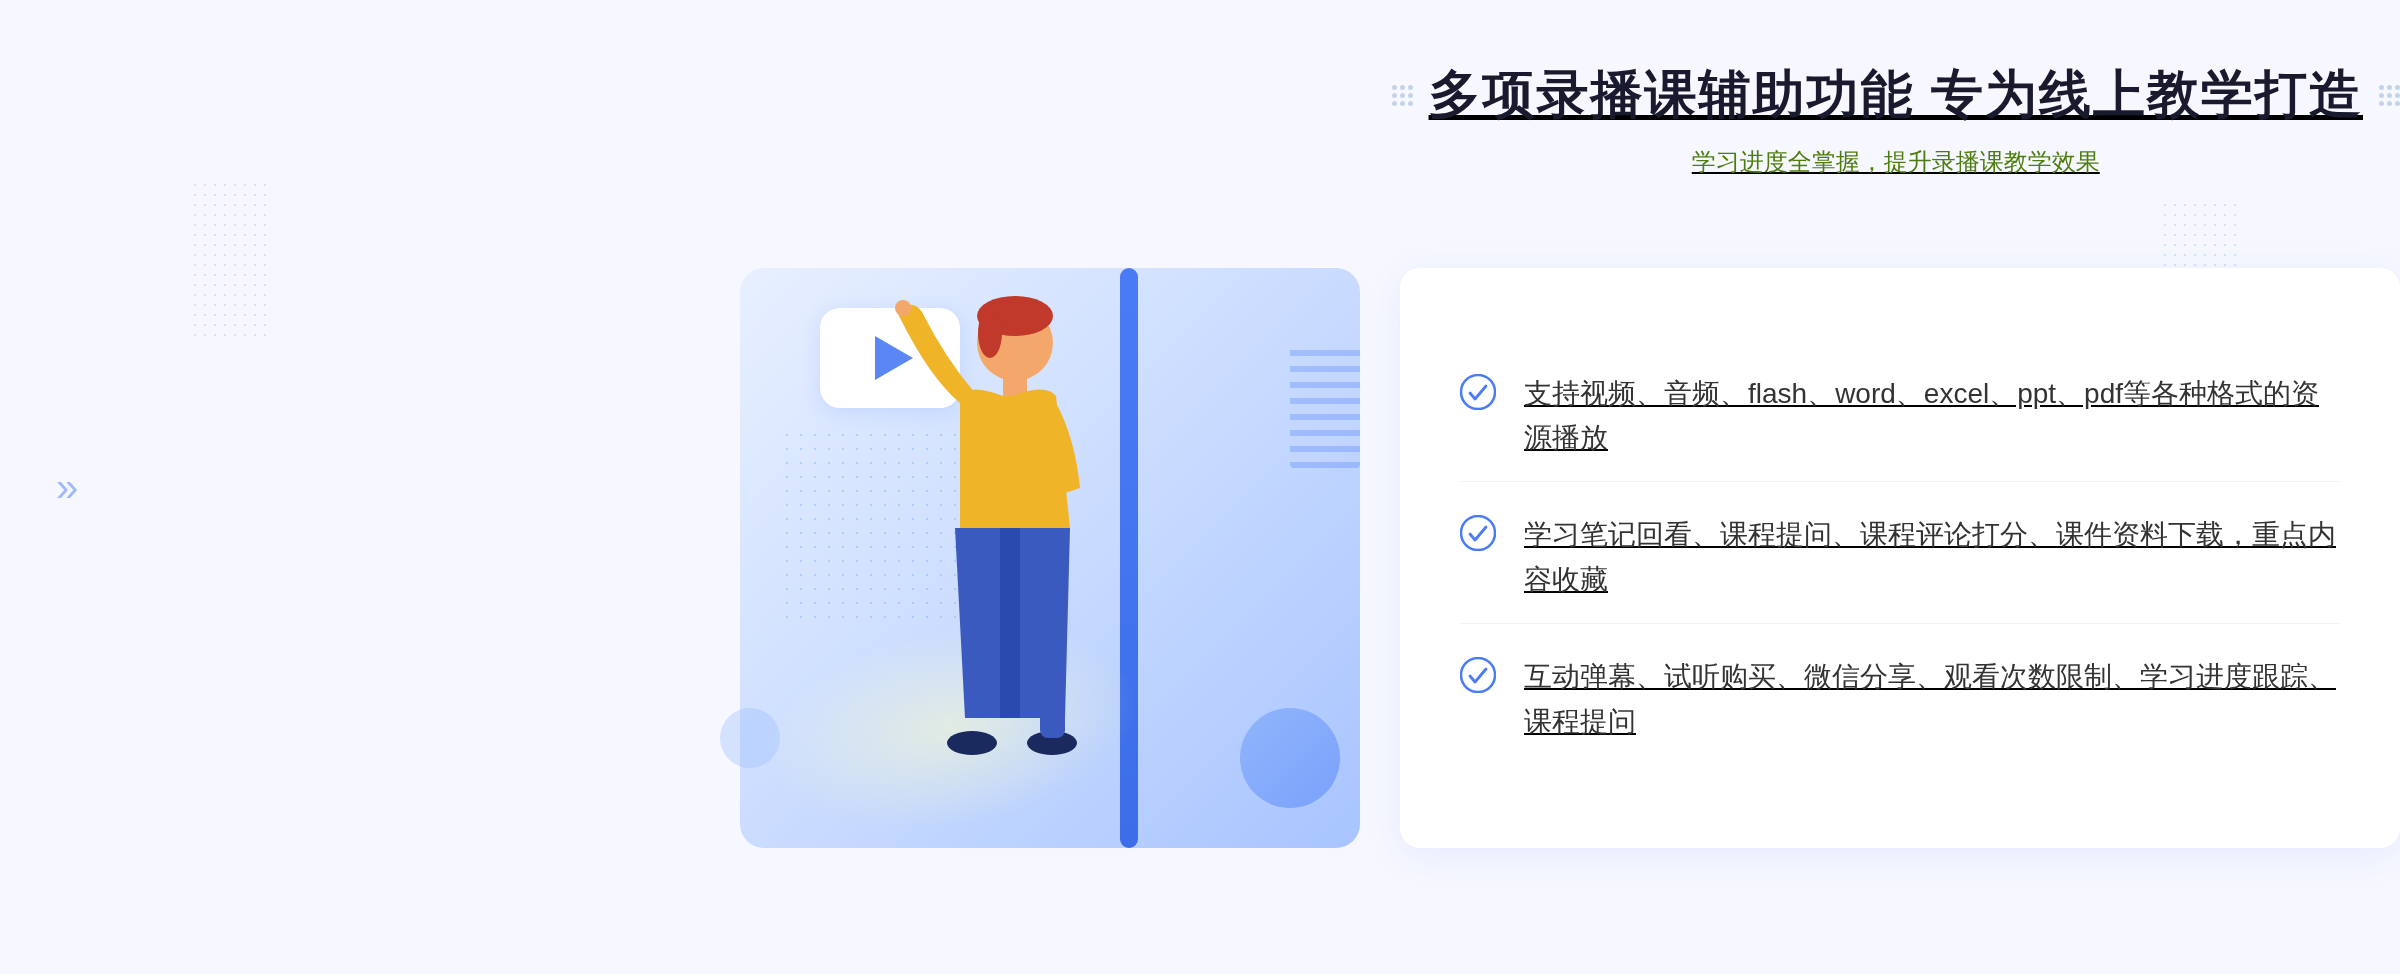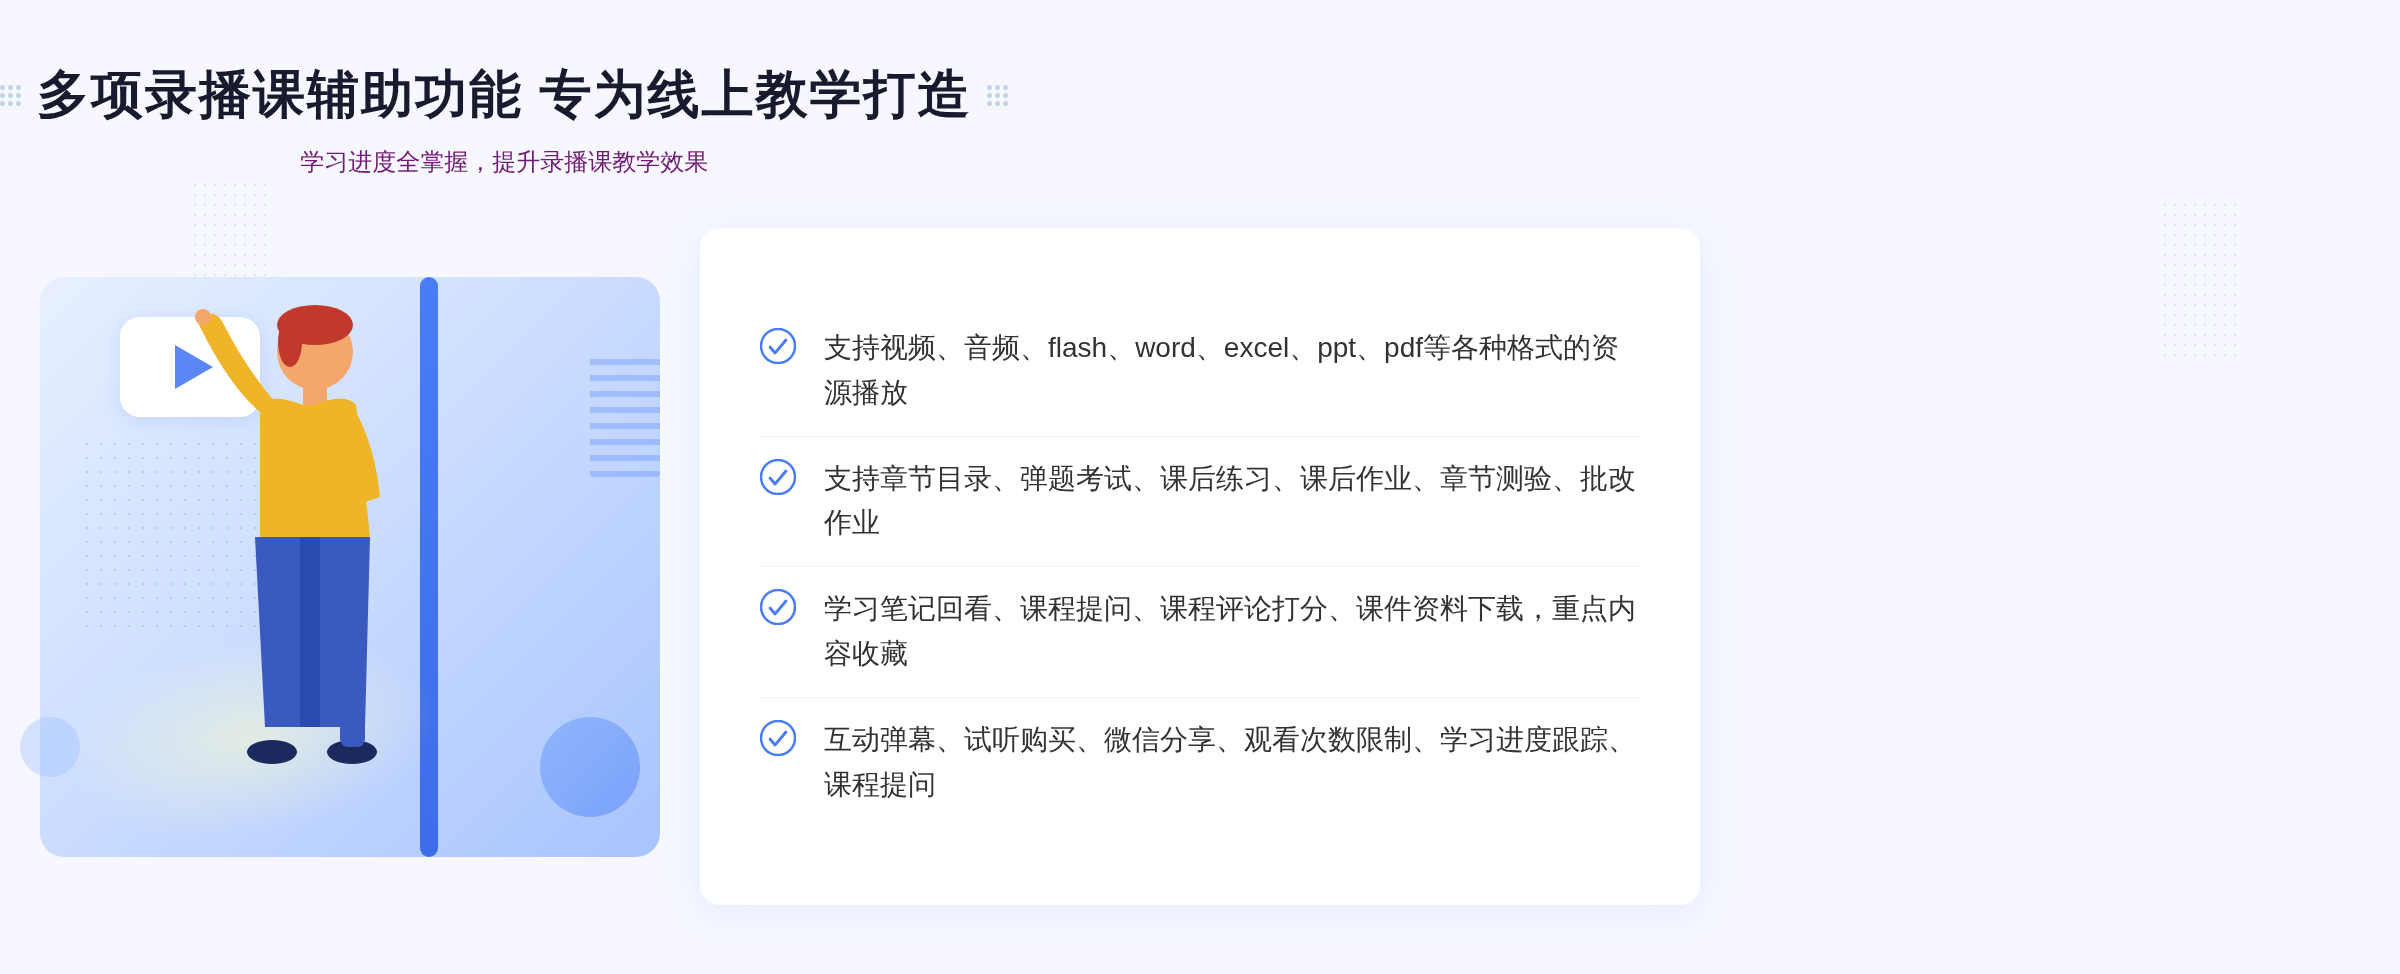--- a/index.html
+++ b/index.html
@@ -15,22 +15,23 @@
       justify-content: center;
     }
 
     .page-container {
       width: 2400px;
       height: 974px;
       background: #f7f8ff;
       position: relative;
       display: flex;
       flex-direction: column;
-      align-items: flex-start;
+      align-items: flex-end;
       padding-top: 60px;
+      text-decoration: underline;
     }
 
     
     .dots-left {
       position: absolute;
       left: 190px;
       top: 180px;
       width: 80px;
       height: 160px;
       background-image: radial-gradient(circle, #c8d8f0 1.5px, transparent 1.5px);
@@ -90,21 +91,21 @@
 
     .main-title {
       font-size: 52px;
       font-weight: 700;
       color: #1a1a2e;
       letter-spacing: 2px;
     }
 
     .sub-title {
       font-size: 24px;
-      color: #701a75;
+      color: #4d7c0f;
       font-weight: 400;
     }
 
     
     .content-area {
       display: flex;
       align-items: center;
       width: 1700px;
       margin-top: 30px;
       position: relative;
@@ -408,29 +409,20 @@
       <div class="feature-item">
         <div class="check-icon">
           <svg viewBox="0 0 36 36" xmlns="http://www.w3.org/2000/svg">
             <circle cx="18" cy="18" r="17" fill="none" stroke="#4a7cf7" stroke-width="2.5"></circle>
             <polyline points="10,19 15,25 26,12" fill="none" stroke="#4a7cf7" stroke-width="2.8" stroke-linecap="round" stroke-linejoin="round"></polyline>
           </svg>
         </div>
         <span class="feature-text">支持视频、音频、flash、word、excel、ppt、pdf等各种格式的资源播放</span>
       </div>
 
-      <div class="feature-item">
-        <div class="check-icon">
-          <svg viewBox="0 0 36 36" xmlns="http://www.w3.org/2000/svg">
-            <circle cx="18" cy="18" r="17" fill="none" stroke="#4a7cf7" stroke-width="2.5"></circle>
-            <polyline points="10,19 15,25 26,12" fill="none" stroke="#4a7cf7" stroke-width="2.8" stroke-linecap="round" stroke-linejoin="round"></polyline>
-          </svg>
-        </div>
-        <span class="feature-text">支持章节目录、弹题考试、课后练习、课后作业、章节测验、批改作业</span>
-      </div>
 
       <div class="feature-item">
         <div class="check-icon">
           <svg viewBox="0 0 36 36" xmlns="http://www.w3.org/2000/svg">
             <circle cx="18" cy="18" r="17" fill="none" stroke="#4a7cf7" stroke-width="2.5"></circle>
             <polyline points="10,19 15,25 26,12" fill="none" stroke="#4a7cf7" stroke-width="2.8" stroke-linecap="round" stroke-linejoin="round"></polyline>
           </svg>
         </div>
         <span class="feature-text">学习笔记回看、课程提问、课程评论打分、课件资料下载，重点内容收藏</span>
       </div>

